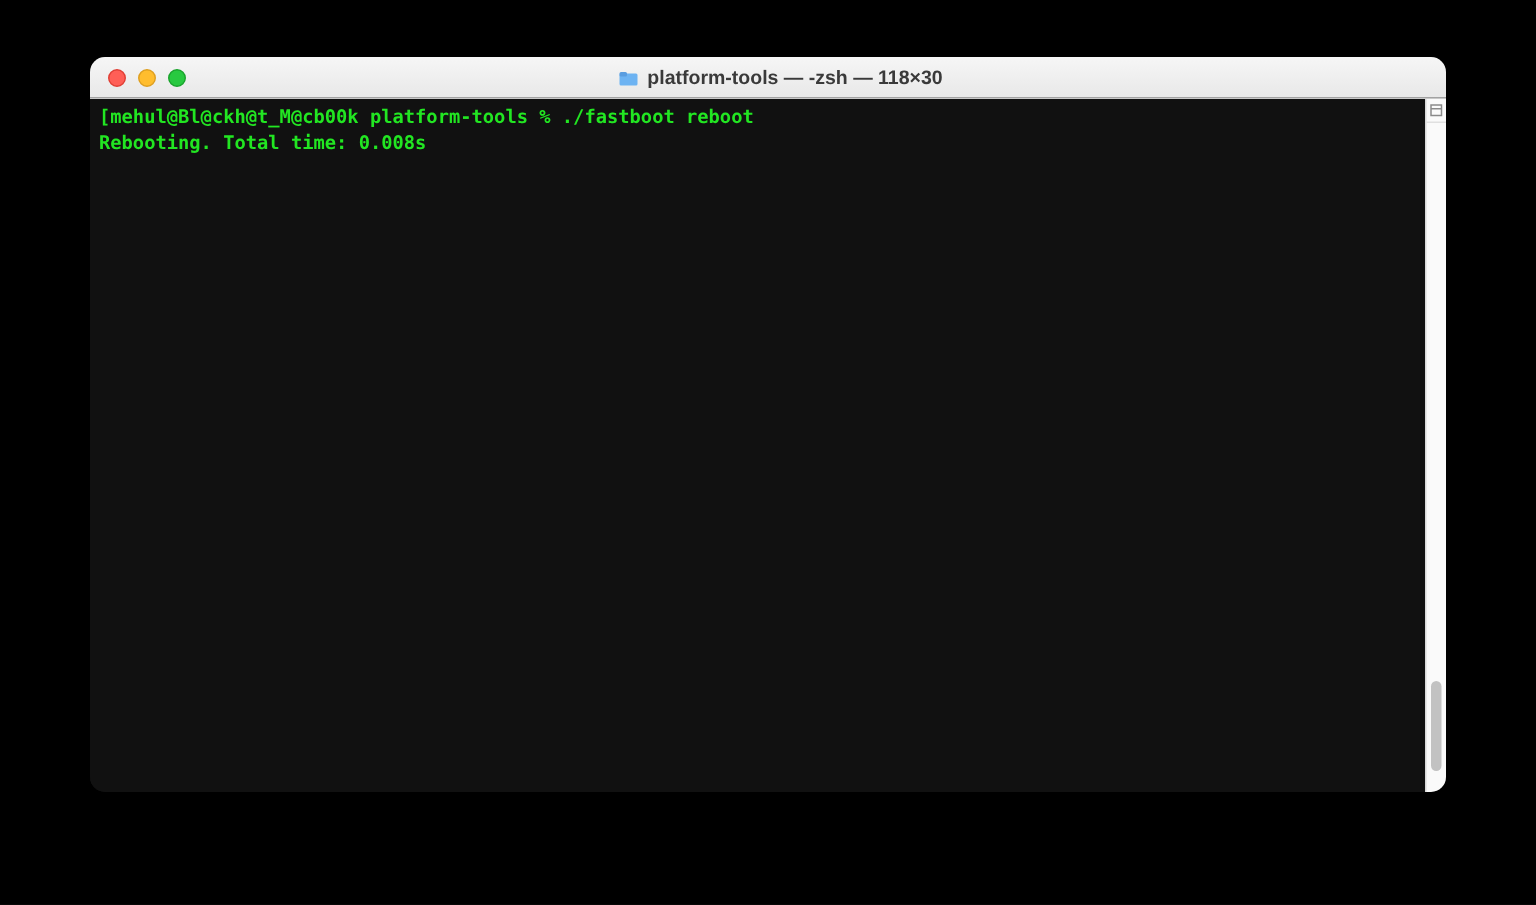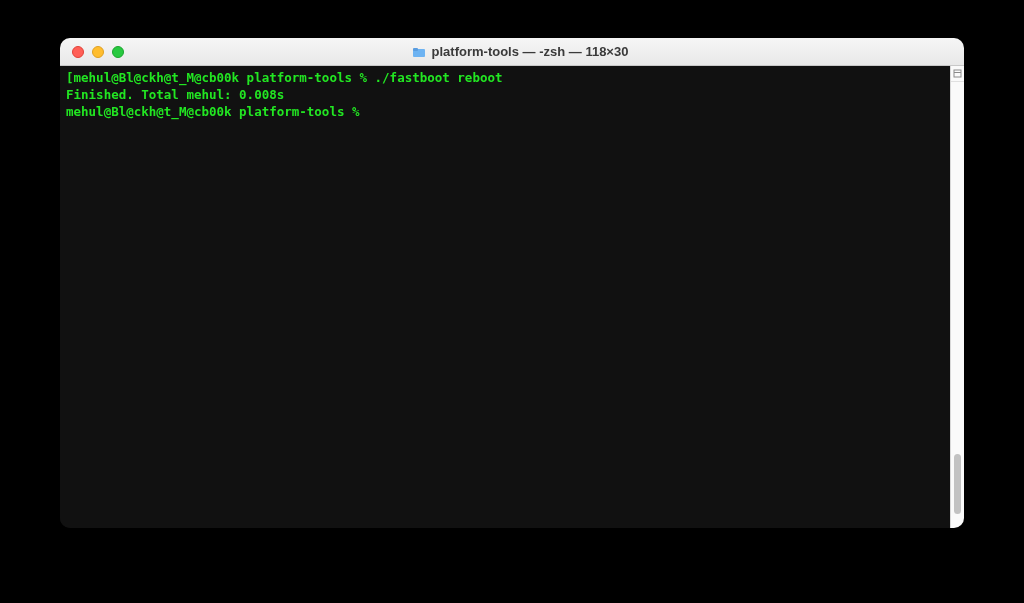--- a/index.html
+++ b/index.html
@@ -142,22 +142,22 @@
         <svg width="14" height="14" viewBox="0 0 14 14">
           <rect x="1" y="4" width="12" height="8" rx="1" fill="#6db3f2"></rect>
           <rect x="1" y="3" width="5" height="3" rx="1" fill="#5a9de0"></rect>
         </svg>
       </span>
       <span class="title-text">platform-tools — -zsh — 118×30</span>
     </div>
   </div>
   <div class="terminal-body">
     <div class="terminal-line">[mehul@Bl@ckh@t_M@cb00k platform-tools % ./fastboot reboot</div>
-    <div class="terminal-line">Finished. Total mehul: 0.008s</div>
-    <div class="terminal-line"><span>mehul@Bl@ckh@t_M@cb00k platform-tools % </span><span class="cursor"></span></div>
+    <div class="terminal-line">Rebooting. Total time: 0.008s</div>
+    <div class="terminal-line"><span class="cursor"></span></div>
   </div>
   <div class="scrollbar">
     <div class="scrollbar-sizer">
       <svg width="9" height="9" viewBox="0 0 9 9">
         <rect x="1" y="1" width="7" height="7" fill="none" stroke="#8a8a8a" stroke-width="1"></rect>
         <line x1="1" y1="3.5" x2="8" y2="3.5" stroke="#8a8a8a" stroke-width="1"></line>
       </svg>
     </div>
     <div class="scrollbar-thumb"></div>
   </div>

